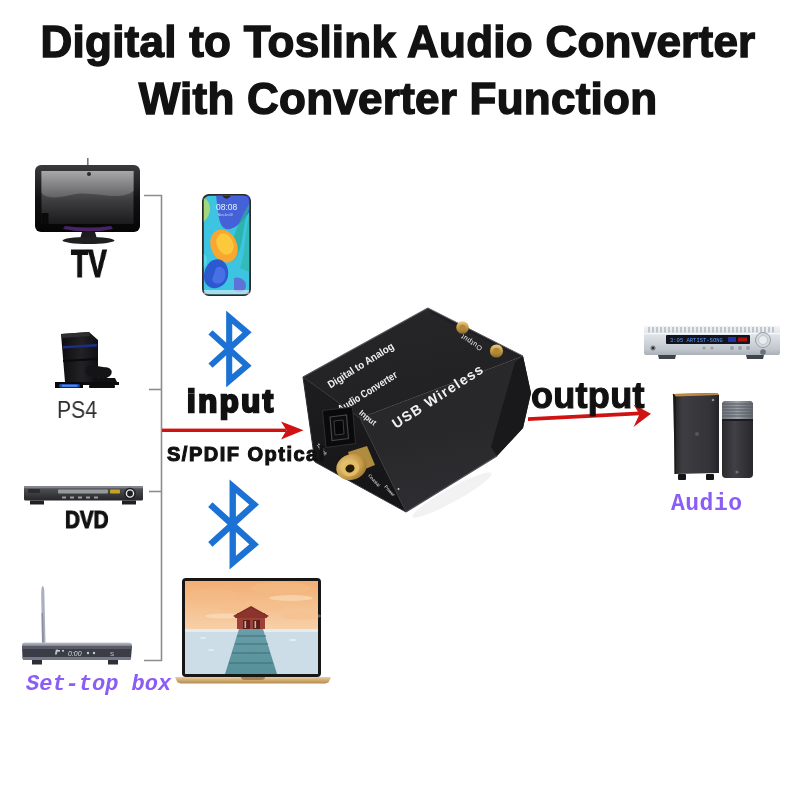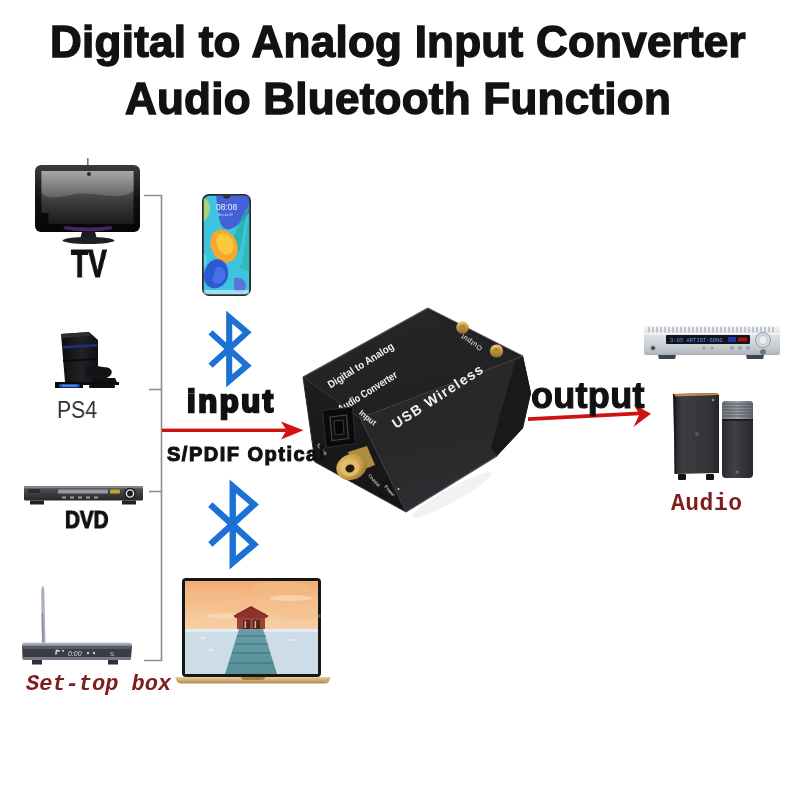--- a/index.html
+++ b/index.html
@@ -3,28 +3,28 @@
 <meta charset="utf-8">
 <style>
   html,body{margin:0;padding:0;background:#fff;width:800px;height:800px;overflow:hidden;}
   #canvas{position:absolute;left:0;top:0;width:800px;height:800px;background:#fff;font-family:"Liberation Sans",sans-serif;-webkit-font-smoothing:antialiased;}
   *{-webkit-font-smoothing:antialiased;}
   .title,.lbl,.heavy,.mono{opacity:0.999;will-change:transform;}
   .abs{position:absolute;}
   .title{font-weight:bold;color:#121212;white-space:nowrap;-webkit-text-stroke:1.4px #121212;}
   .lbl{color:#303030;white-space:nowrap;}
   .heavy{font-weight:bold;-webkit-text-stroke:1.1px #111;color:#111;white-space:nowrap;}
-  .mono{font-family:"Liberation Mono",monospace;font-weight:bold;color:#7f1d1d;white-space:nowrap;}
+  .mono{font-family:"Liberation Mono",monospace;font-weight:bold;color:#8b5cf6;white-space:nowrap;}
 </style>
 </head>
 <body>
 <div id="canvas">
 
-  <div class="abs title" style="left:398px;top:17px;transform:translateX(-50%);font-size:44px;letter-spacing:0.25px;">Digital to Analog Input Converter</div>
-  <div class="abs title" style="left:398px;top:74px;transform:translateX(-50%);font-size:44px;letter-spacing:0.25px;">Audio Bluetooth Function</div>
+  <div class="abs title" style="left:398px;top:17px;transform:translateX(-50%);font-size:44px;letter-spacing:0.25px;">Digital to Toslink Audio Converter</div>
+  <div class="abs title" style="left:398px;top:74px;transform:translateX(-50%);font-size:44px;letter-spacing:0.25px;">With Converter Function</div>
 
   <svg class="abs" style="left:0;top:0;" width="800" height="800" viewBox="0 0 800 800">
     <g stroke="#8d8d8d" stroke-width="1.6" fill="none">
       <path d="M144 195.5 H161.5 V660.5 H144"></path>
       <path d="M149 389.5 H161.5"></path>
       <path d="M149 491.5 H161.5"></path>
     </g>
 
     <g fill="#cf1212">
       <rect x="162" y="428.6" width="124" height="3.4"></rect>

